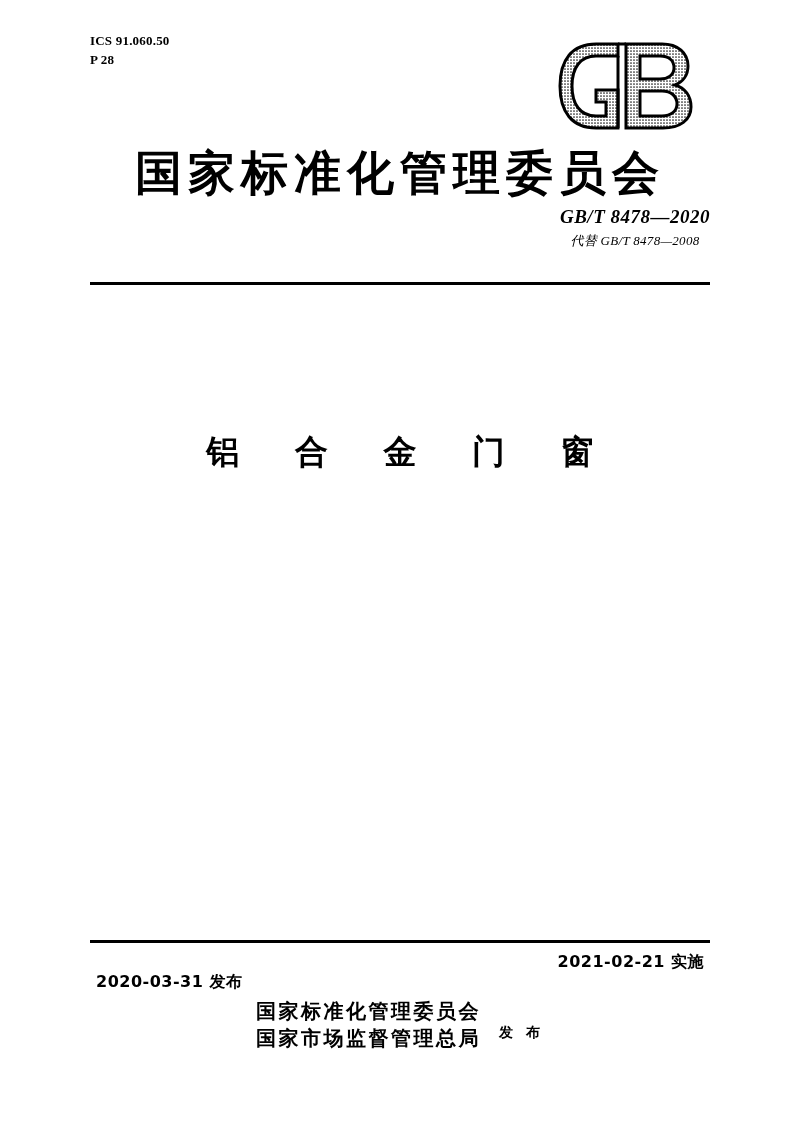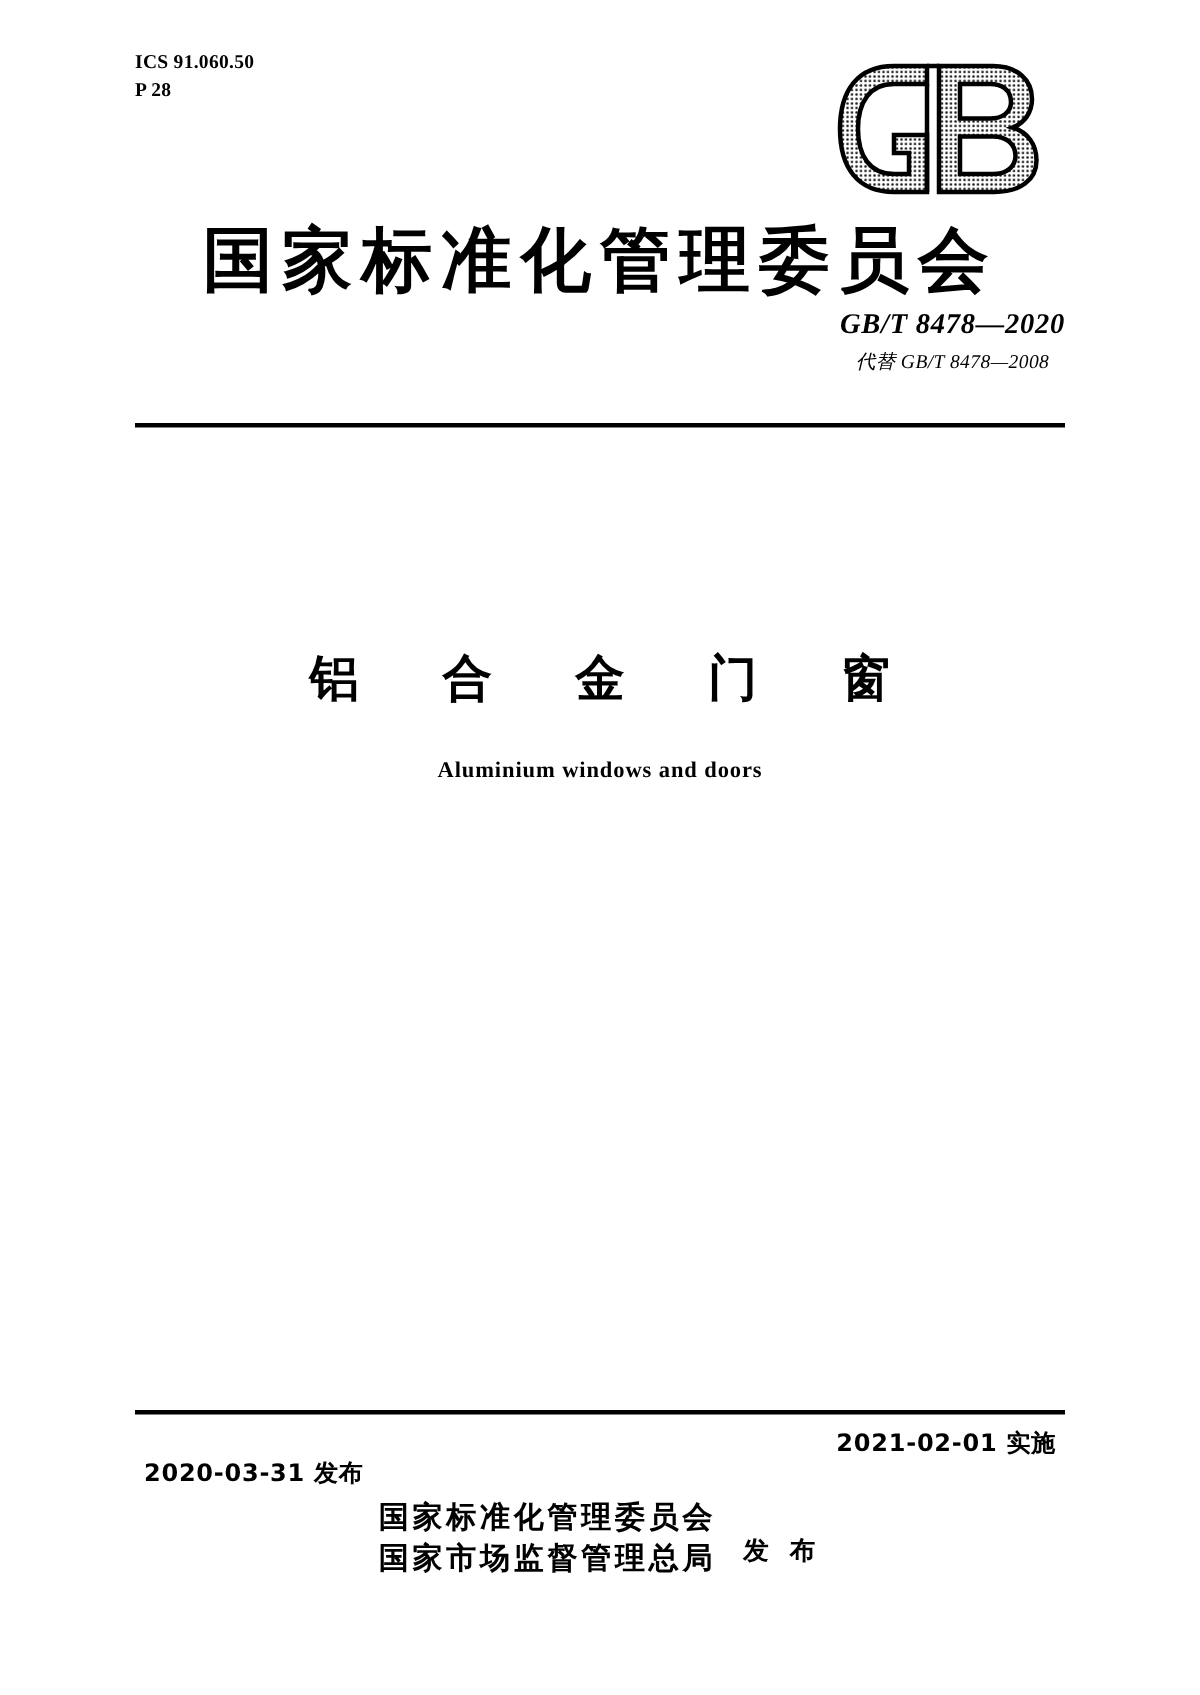--- a/index.html
+++ b/index.html
@@ -162,21 +162,21 @@
     font-weight: bold;
     font-size: 20px;
     line-height: 1.35;
     letter-spacing: 2.5px;
     text-align: center;
     white-space: nowrap;
   }
   .issuer-verb {
     font-family: "DejaVu Serif", "Liberation Serif", serif;
     font-weight: bold;
-    font-size: 17px;
+    font-size: 14px;
     letter-spacing: 4px;
     margin-left: 18px;
     padding-top: 16px;
     white-space: nowrap;
   }
 </style>
 </head>
 <body>
 
 <div class="page">
@@ -214,24 +214,23 @@
 
   <div class="std-no-block">
     <div class="std-no">GB/T 8478—2020</div>
     <div class="std-replace">代替 GB/T 8478—2008</div>
   </div>
 
   <div class="rule-top"></div>
   <div class="rule-bottom"></div>
 
   <div class="doc-title-cn">铝 合 金 门 窗</div>
-  <div class="doc-title-en">Aluminium windows and doors</div>
 
   <div class="date-left">2020-03-31 发布</div>
-  <div class="date-right">2021-02-01 实施</div>
+  <div class="date-right">2021-02-21 实施</div>
 
   <div class="issuer">
     <div class="issuer-names">
       <div>国家标准化管理委员会</div>
       <div>国家市场监督管理总局</div>
     </div>
     <div class="issuer-verb">发 布</div>
   </div>
 
 </div>

